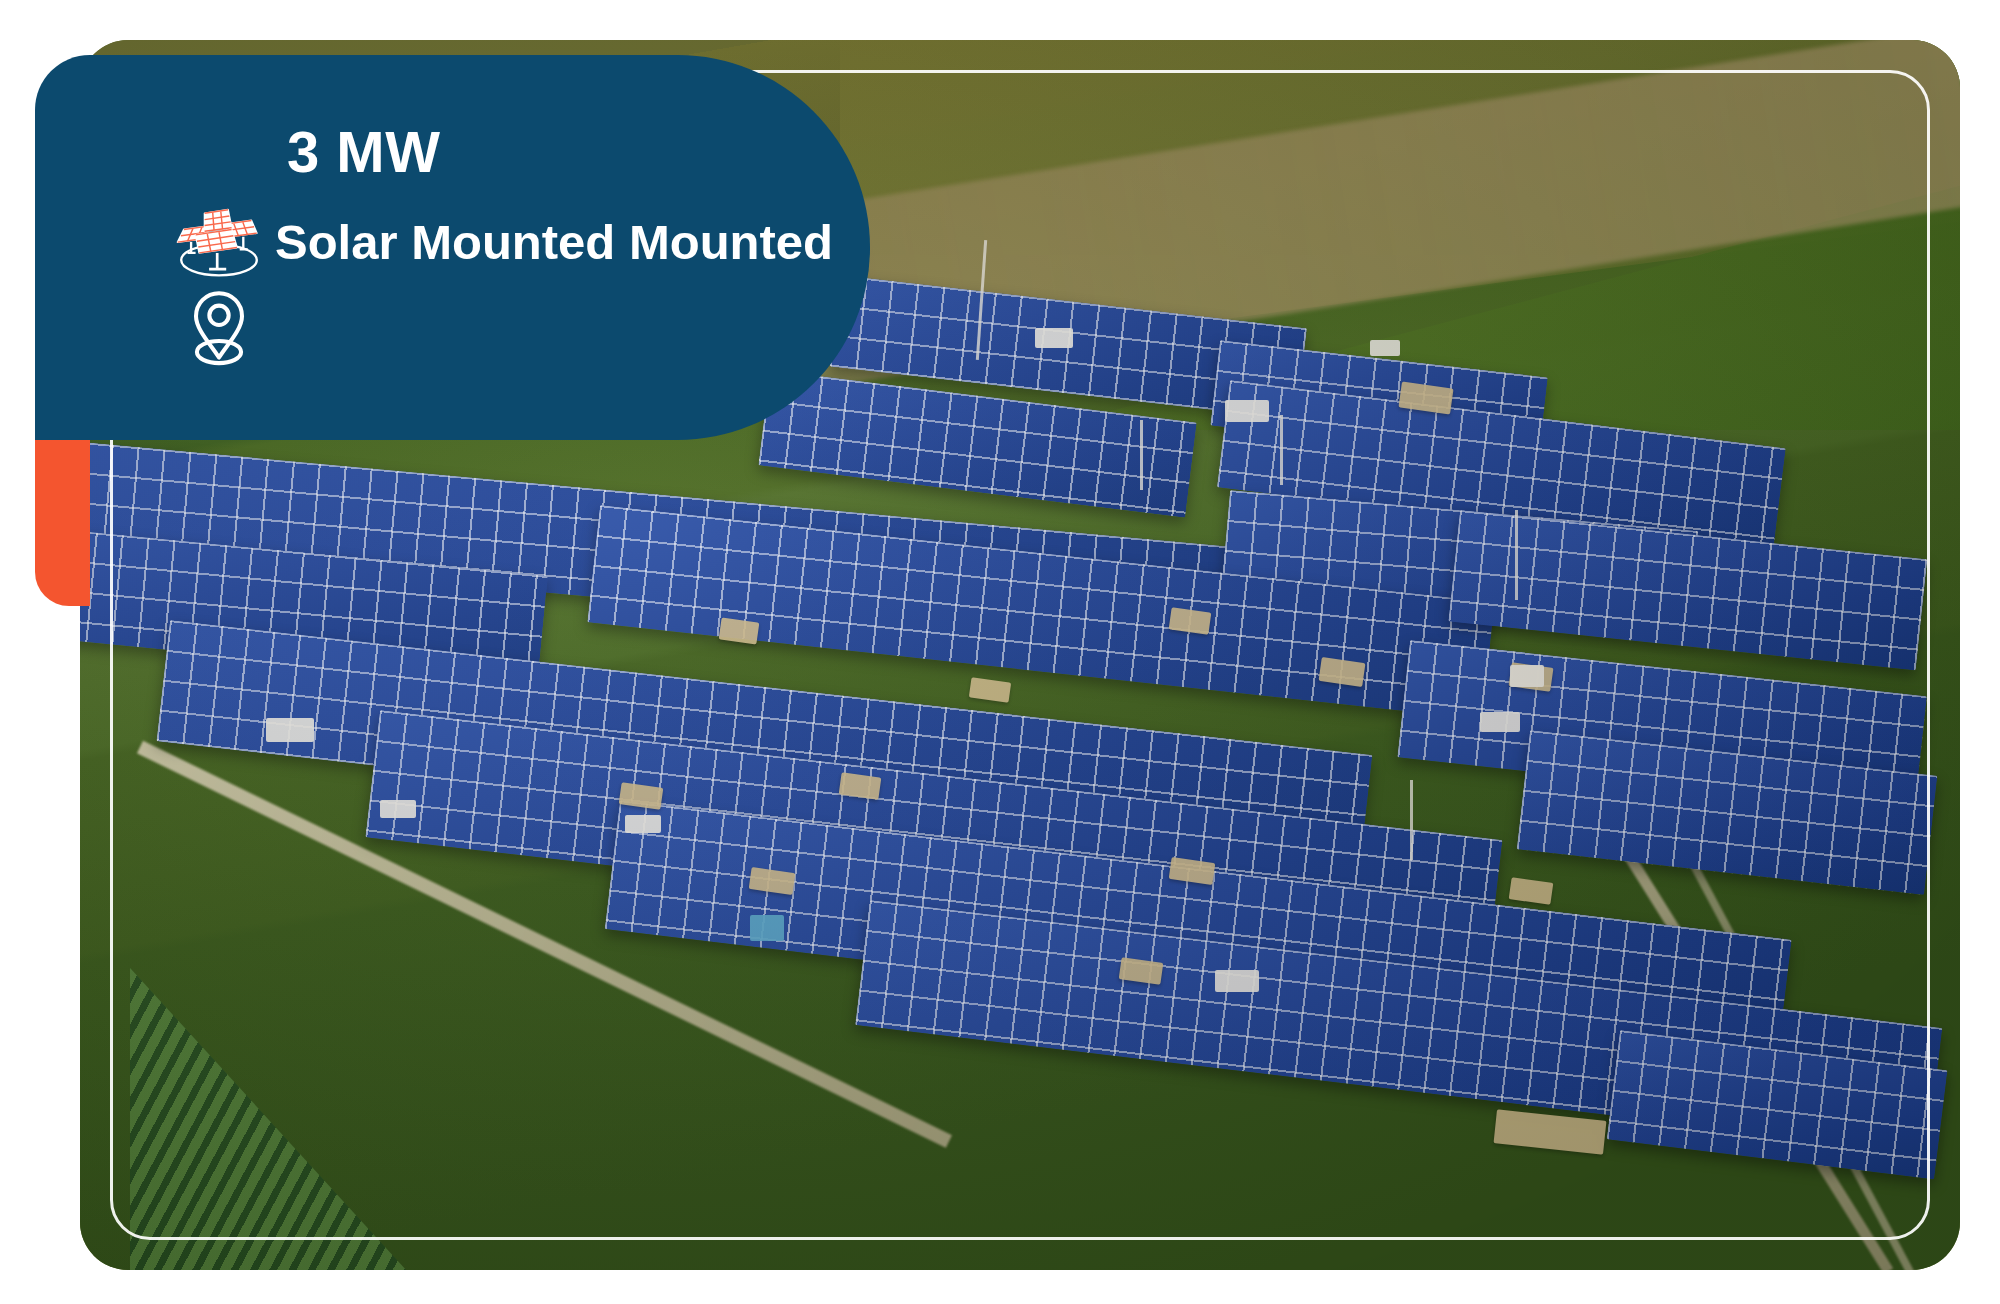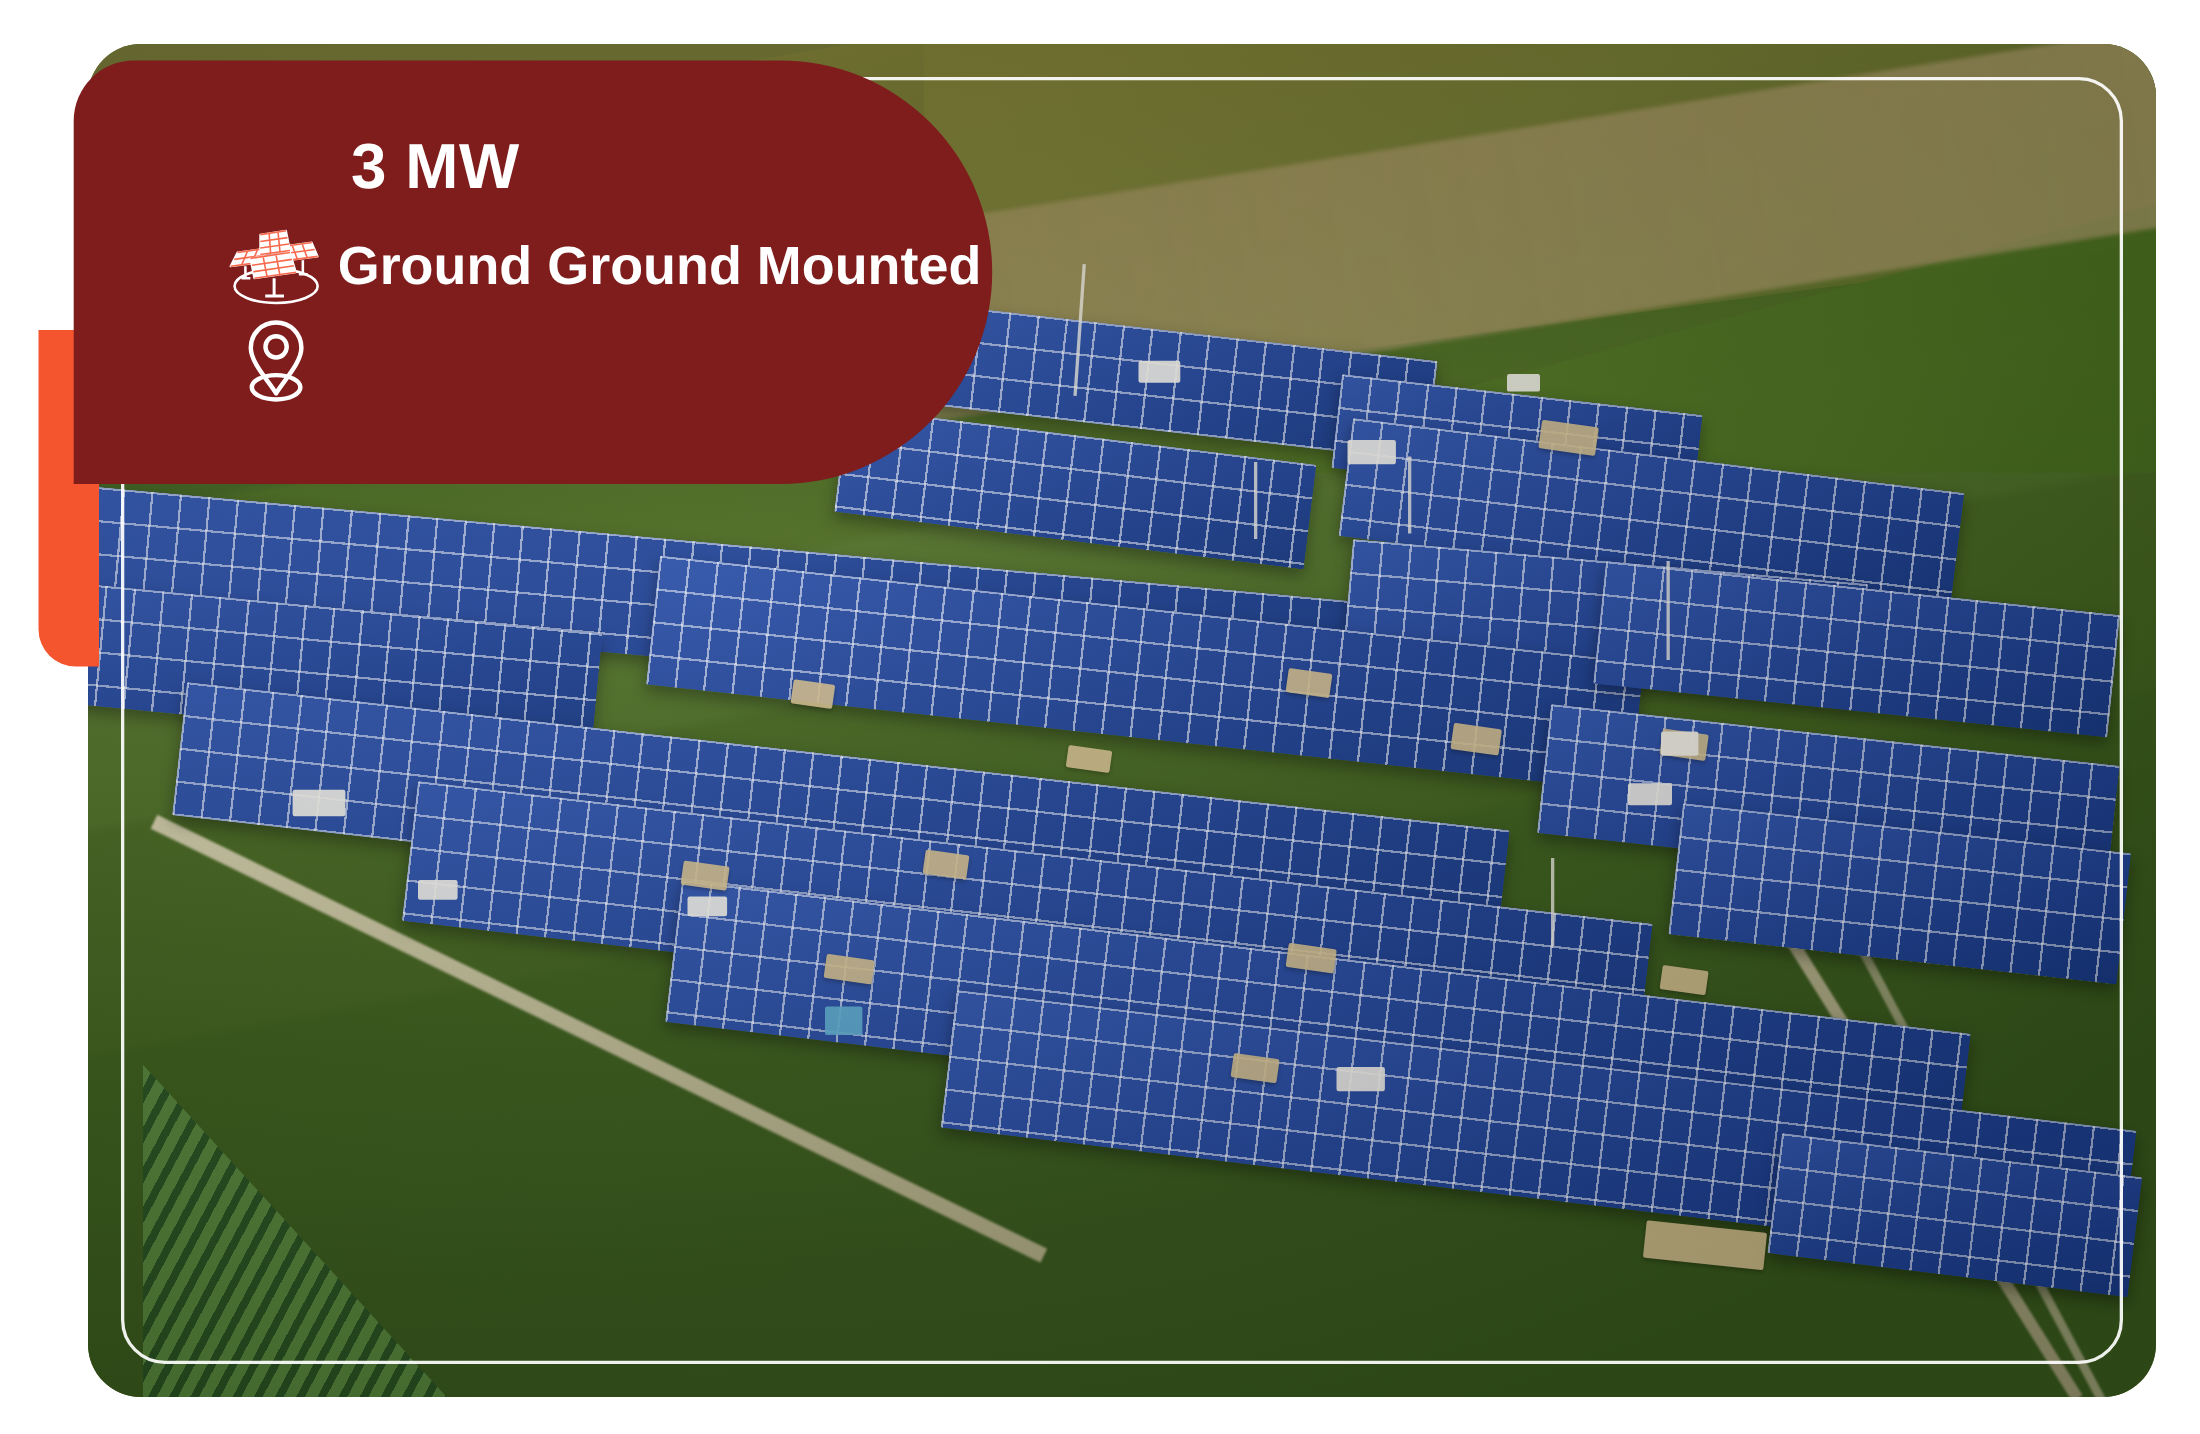--- a/index.html
+++ b/index.html
@@ -119,26 +119,25 @@
   
   #badge-tail{
     position:absolute;left:35px;top:300px;width:55px;height:306px;
     background:#f4552f;
     border-bottom-left-radius:34px;
   }
 
   
   #info-badge{
     position:absolute;left:35px;top:55px;width:835px;height:385px;
-    background:#7f1d1d;
+    background:#0c4a6e;
     border-top-left-radius:74px;
     border-bottom-left-radius:0;
     border-top-right-radius:260px;
     border-bottom-right-radius:260px;
-    margin-left:32px;
   }
   #badge-inner{
     position:absolute;left:0;top:0;width:835px;height:385px;
     display:flex;flex-direction:column;justify-content:flex-start;
     padding:68px 0 0 0;box-sizing:border-box;
   }
 
   .capacity{
     color:#ffffff;font-size:58px;font-weight:bold;
     letter-spacing:.5px;margin-left:252px;line-height:1;
@@ -276,21 +275,21 @@
 
               <g>
                 <path d="M38,56 L80,50 L74,30 L34,36 Z" fill="#ffffff" stroke="#ffffff" stroke-width="2"></path>
                 <path d="M34,36 L74,30 M35.5,43 L76,37 M37,49.5 L78,43.5 M38,56 L80,50" stroke="#f9694c" stroke-width="1.6" fill="none"></path>
                 <path d="M47,35 L51,55 M60,33 L64,53.5" stroke="#f9694c" stroke-width="1.6"></path>
                 <path d="M58,56 L58,74 M49,74 L68,74" stroke="#ffffff" stroke-width="3"></path>
               </g>
             </g>
           </svg>
         </div>
-        <div class="info-text">Ground Ground Mounted</div>
+        <div class="info-text">Solar Mounted Mounted</div>
       </div>
 
       <div class="info-line">
         <div class="info-icon pin">
           <svg viewBox="0 0 90 100" width="84" height="92" aria-hidden="true">
             <g fill="none" stroke="#ffffff" stroke-width="4.4" stroke-linecap="round" stroke-linejoin="round">
               <path d="M45,10 C59,10 70,21 70,35 C70,50 52,68 45,80 C38,68 20,50 20,35 C20,21 31,10 45,10 Z"></path>
               <circle cx="45" cy="34" r="10.5"></circle>
               <ellipse cx="45" cy="74" rx="24" ry="12"></ellipse>
             </g>

